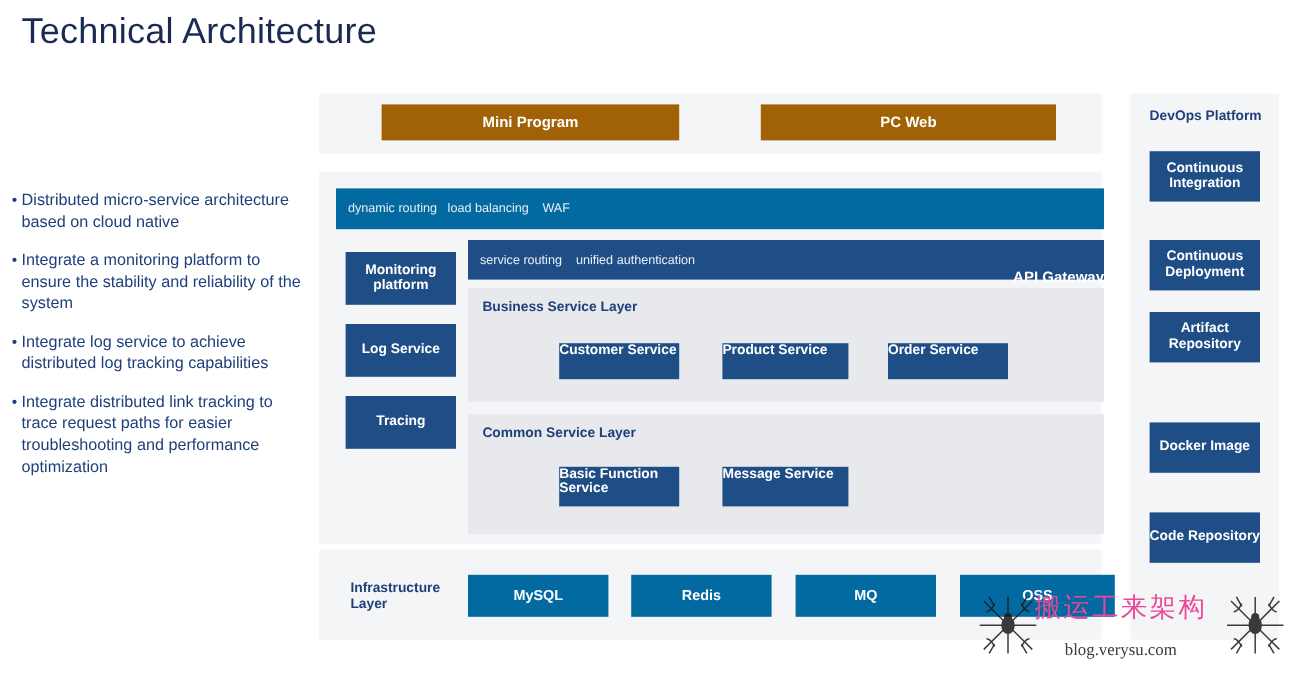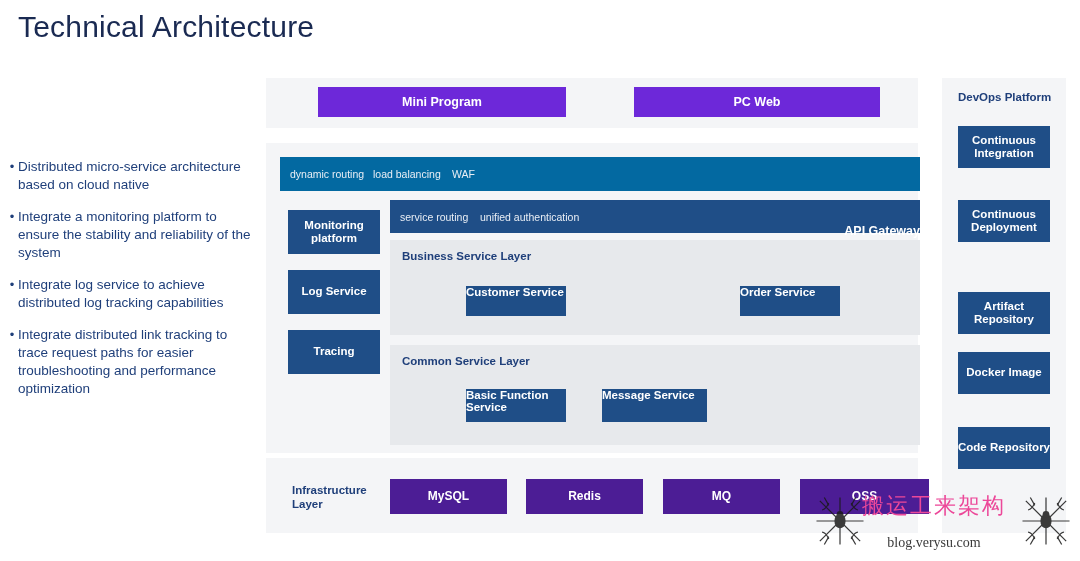--- a/index.html
+++ b/index.html
@@ -51,21 +51,21 @@
   
   .client-band {
     position: absolute;
     left: 266px;
     top: 78px;
     width: 652px;
     height: 50px;
     background: #f4f5f7;
   }
   .box {
-    background: #6d28d9;
+    background: #a16207;
     color: #ffffff;
     font-size: 12.5px;
     font-weight: bold;
     display: flex;
     align-items: center;
     justify-content: center;
     text-align: center;
     box-sizing: border-box;
     line-height: 1.15;
   }
@@ -198,21 +198,21 @@
     width: 90px;
     font-size: 11.5px;
     font-weight: bold;
     color: #1f3f7a;
     line-height: 14px;
   }
   .infra-box {
     position: absolute;
     top: 479px;
     height: 35px;
-    background: #4c1d95;
+    background: #0369a1;
     color: #fff;
     font-size: 12px;
     font-weight: bold;
   }
   
   .devops-band {
     position: absolute;
     left: 942px;
     top: 78px;
     width: 124px;
@@ -311,41 +311,42 @@
 
 <div class="left-stack">
   <div class="box">Monitoring platform</div>
   <div class="box">Log Service</div>
   <div class="box">Tracing</div>
 </div>
 
 <div class="layer-panel business-layer">
   <span class="layer-label">Business Service Layer</span>
   <div class="svc" style="left:76px; top:46px; width:100px;">Customer Service</div>
+  <div class="svc" style="left:212px; top:46px; width:105px;">Product Service</div>
   <div class="svc" style="left:350px; top:46px; width:100px;">Order Service</div>
 </div>
 
 <div class="layer-panel common-layer">
   <span class="layer-label">Common Service Layer</span>
   <div class="svc" style="left:76px; top:44px; width:100px; height:33px;">Basic Function Service</div>
   <div class="svc" style="left:212px; top:44px; width:105px; height:33px;">Message Service</div>
 </div>
 
 <div class="infra-band"></div>
 <div class="infra-label">Infrastructure Layer</div>
 <div class="box infra-box" style="left:390px; width:117px;">MySQL</div>
 <div class="box infra-box" style="left:526px; width:117px;">Redis</div>
 <div class="box infra-box" style="left:663px; width:117px;">MQ</div>
 <div class="box infra-box" style="left:800px; width:129px;">OSS</div>
 
 <div class="devops-band"></div>
 <div class="devops-title">DevOps Platform</div>
 <div class="box devops-item" style="top:126px;">Continuous Integration</div>
 <div class="box devops-item" style="top:200px;">Continuous Deployment</div>
-<div class="box devops-item" style="top:292px;">Artifact Repository</div>
+<div class="box devops-item" style="top:260px;">Artifact Repository</div>
 <div class="box devops-item" style="top:352px;">Docker Image</div>
 <div class="box devops-item" style="top:427px;">Code Repository</div>
 
 <svg class="wm-spider left" viewBox="0 0 100 100">
   <g stroke="#1a1a1a" stroke-width="2.2" fill="none">
     <path d="M50 50 L14 14 M50 50 L86 14 M50 50 L14 86 M50 50 L86 86 M50 50 L50 8 M50 50 L50 92 M50 50 L8 50 M50 50 L92 50"></path>
     <path d="M30 18 Q24 30 18 30 M70 18 Q76 30 82 30 M30 82 Q24 70 18 70 M70 82 Q76 70 82 70"></path>
     <path d="M22 8 L30 22 M78 8 L70 22 M22 92 L30 78 M78 92 L70 78"></path>
   </g>
   <ellipse cx="50" cy="50" rx="10" ry="13" fill="#1a1a1a"></ellipse>

